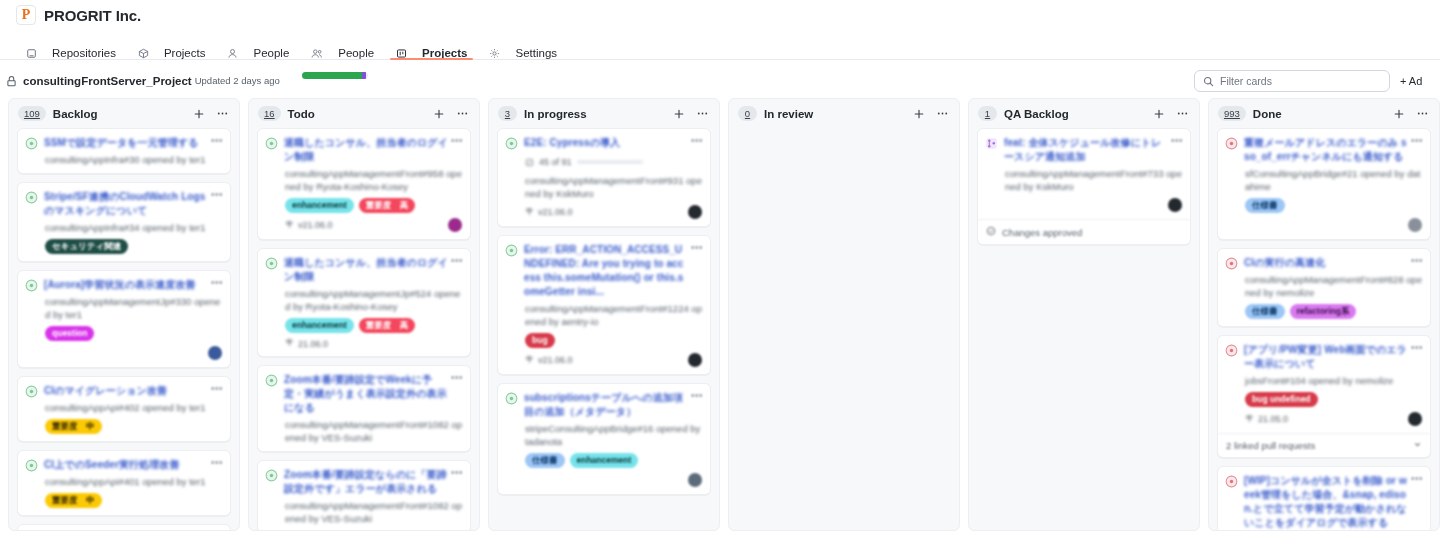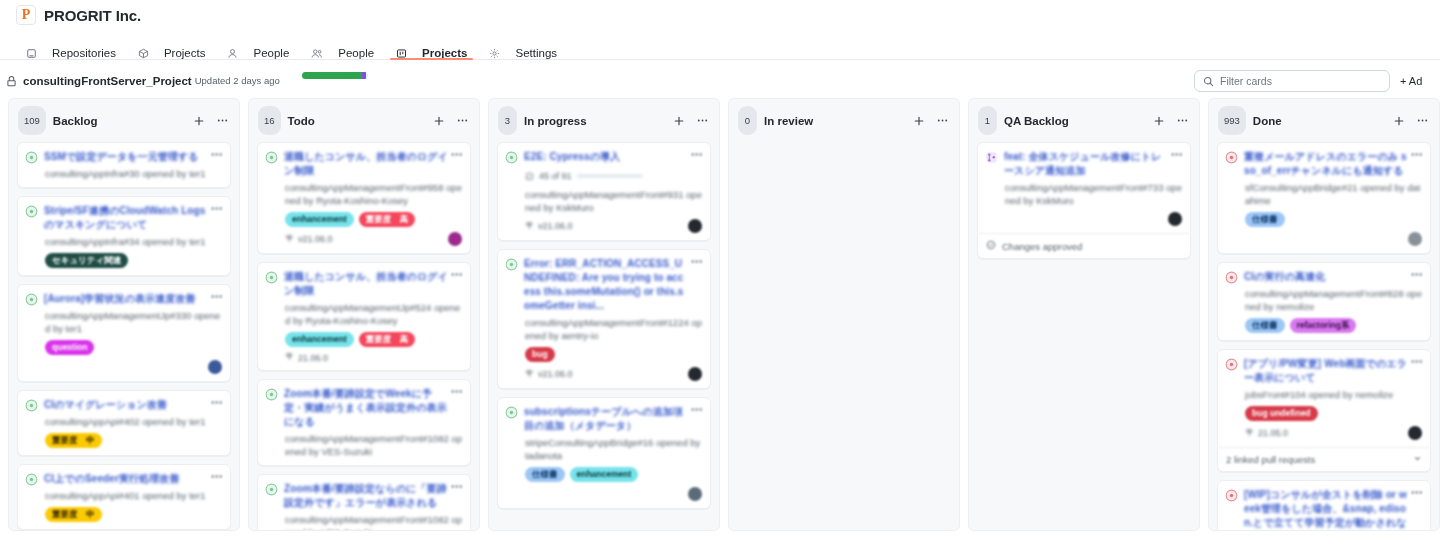--- a/index.html
+++ b/index.html
@@ -170,24 +170,25 @@
     align-items: center;
     gap: 7px;
     padding: 7px 8px 7px 9px;
     flex: 0 0 auto;
   }
   .col-count {
     background: #e4e8ec;
     color: #3a4149;
     font-size: 9.5px;
     border-radius: 9px;
-    padding: 8px 6px;
+    padding: 1px 6px;
     min-width: 19px;
     text-align: center;
     line-height: 13px;
+    text-decoration: underline;
   }
   .col-title {
     font-size: 11.5px;
     font-weight: 700;
     color: #24292f;
     flex: 1 1 auto;
   }
   .col-act {
     color: #3a4149;
     display: flex;

